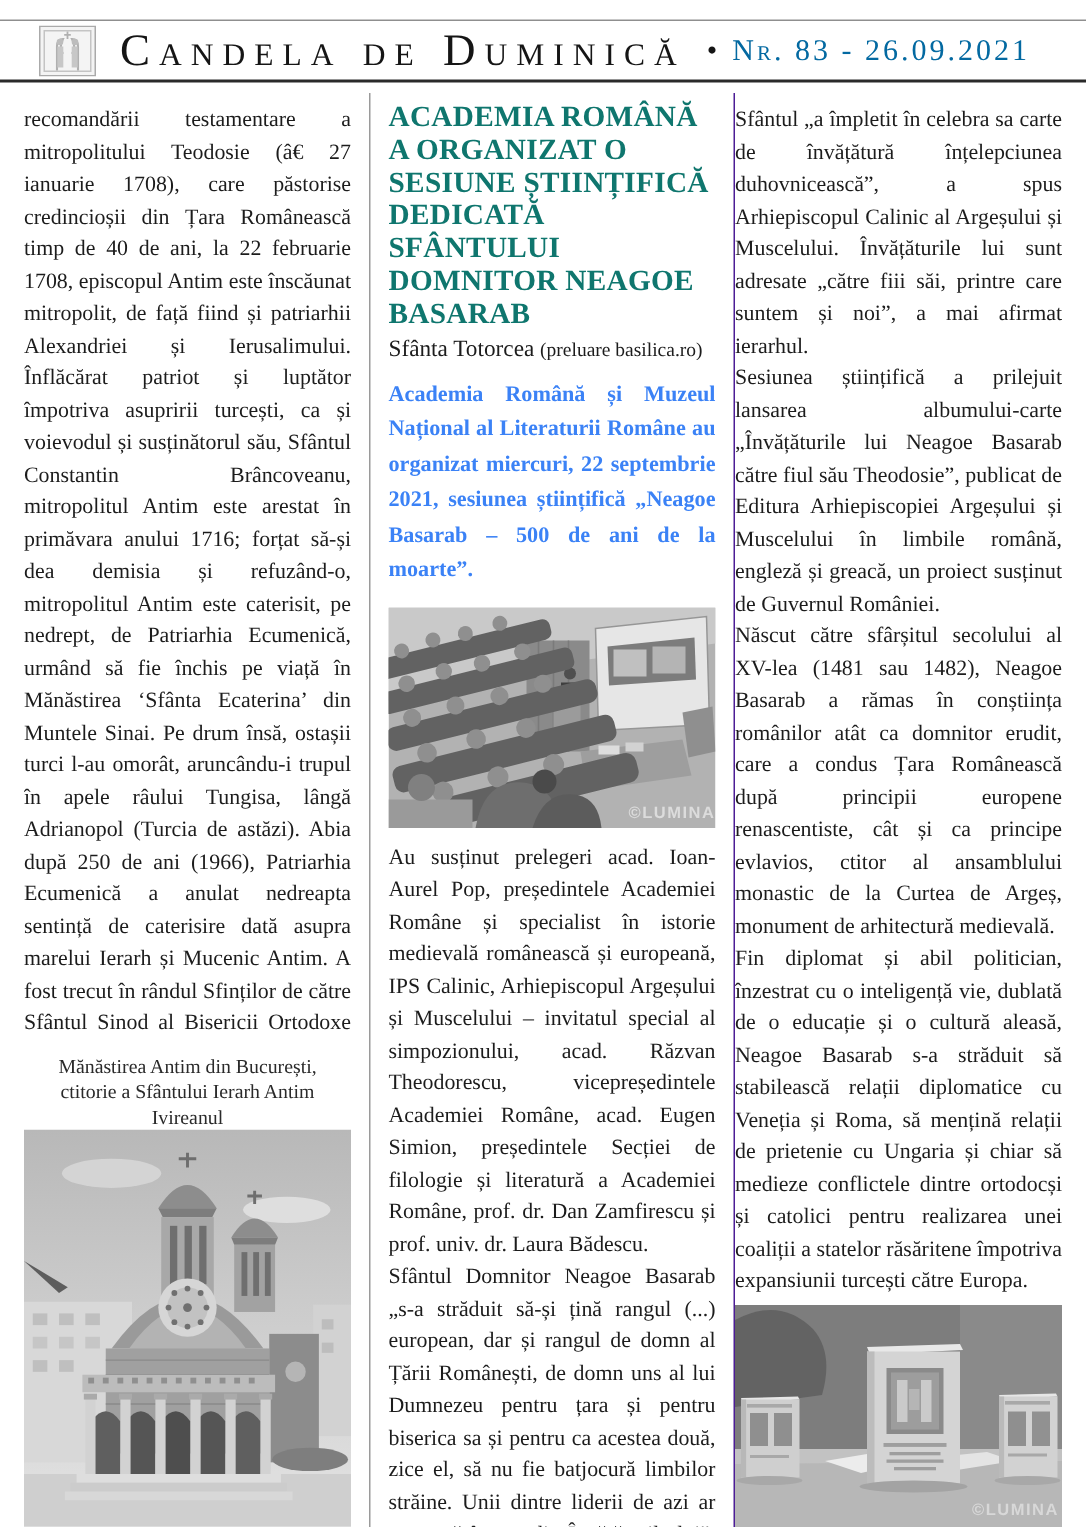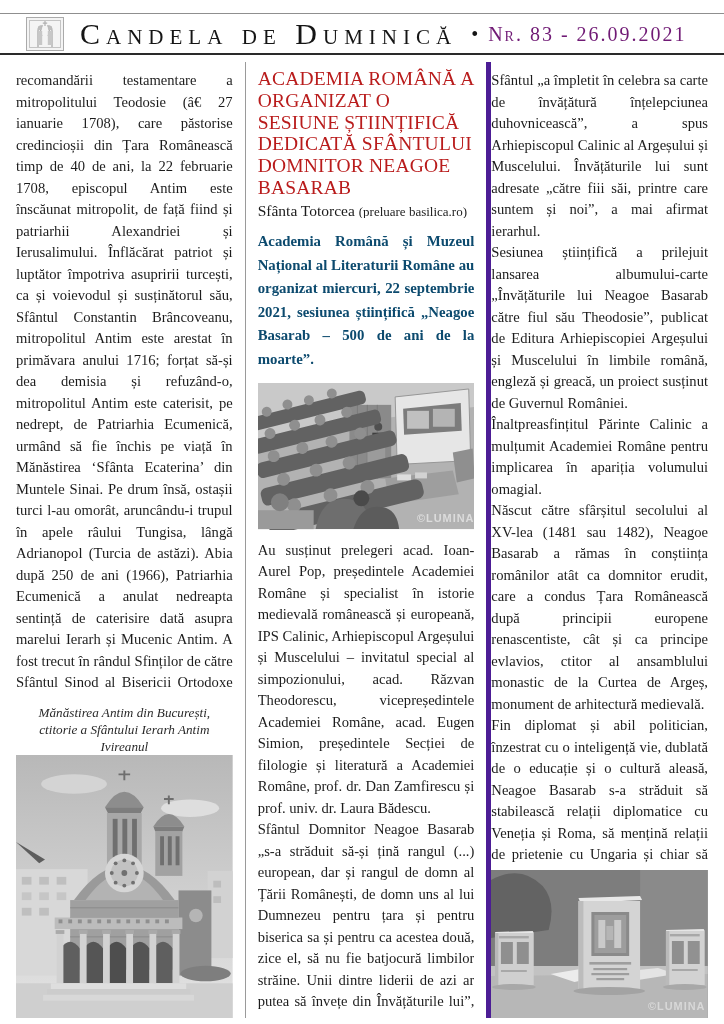--- a/index.html
+++ b/index.html
@@ -14,51 +14,51 @@
   .rule-bottom{position:absolute; left:0; top:53px; width:724px; height:2px; background:#2a2a2a;}
   .masthead-inner{position:absolute; left:26px; top:16px; right:14px; height:36px; display:flex; align-items:center;}
   .logo-box{width:38px; height:34px; margin-right:16px; flex:0 0 auto;}
   .mast-title{
     font-variant:small-caps; font-size:30px; letter-spacing:6px;
     color:#151515; white-space:nowrap; line-height:34px;
   }
   .mast-sep{font-size:20px; margin:0 10px 0 14px; color:#151515;}
   .mast-issue{
     font-variant:small-caps; font-size:20px; letter-spacing:2px;
-    color:#701a75; white-space:nowrap;
+    color:#0369a1; white-space:nowrap;
   }
   
   .columns{
     position:absolute; left:16px; top:62px; width:692px; height:956px;
     display:flex;
   }
   .col{flex:1 1 0; min-width:0; display:flex; flex-direction:column; box-sizing:border-box;}
   .col-1{padding-right:12px;}
   .col-2{border-left:1px solid #9a9a9a; padding-left:12px; padding-right:12px;}
-  .col-3{border-left:5px solid #4c1d95; padding-left:0;}
+  .col-3{border-left:1px solid #4c1d95; padding-left:0;}
   .body-text{
     font-size:14.6px; line-height:21.5px; text-align:justify; color:#1c1c1c;
   }
   .body-text p{margin:0;}
   .col1-text{margin-top:8px; max-height:634px; overflow:hidden;}
   .photo-caption{
-    margin-top:8px; font-style:italic; font-size:13.2px; line-height:17px;
+    margin-top:8px; font-size:13.2px; line-height:17px;
     text-align:center; color:#2a2a2a; padding:0 6px;
   }
   .church-photo{margin-top:auto; width:100%; height:272px;}
   
   .headline{
-    margin-top:6px; font-weight:normal; font-size:19.5px; line-height:21.8px;
-    letter-spacing:0.2px; color:#b91c1c; text-transform:none;
+    margin-top:6px; font-weight:bold; font-size:19.5px; line-height:21.8px;
+    letter-spacing:0.2px; color:#0f766e; text-transform:none;
   }
   .byline{margin-top:3px; font-size:15.5px; color:#1c1c1c; white-space:nowrap; overflow:hidden;}
   .byline-source{font-size:13px;}
   .lead{
     margin-top:12px; font-weight:bold; font-size:14.8px; line-height:23.5px;
-    text-align:justify; color:#0c4a6e;
+    text-align:justify; color:#3b82f6;
   }
   .conf-photo{margin-top:12px; width:100%; height:147px;}
   .col2-body{margin-top:10px; flex:1 1 auto; overflow:hidden;}
   
   .col3-body{margin-top:8px; flex:1 1 auto; overflow:hidden;}
   .books-photo{margin-top:6px; width:100%; height:148px; flex:0 0 auto;}
   svg{display:block;}
 </style>
 </head>
 <body>
@@ -283,21 +283,20 @@
       <div class="body-text col2-body">
           <p>Au susținut prelegeri acad. Ioan-Aurel Pop, președintele Academiei Române și specialist în istorie medievală românească și europeană, IPS Calinic, Arhiepiscopul Argeșului și Muscelului – invitatul special al simpozionului, acad. Răzvan Theodorescu, vicepreședintele Academiei Române, acad. Eugen Simion, președintele Secției de filologie și literatură a Academiei Române, prof. dr. Dan Zamfirescu și prof. univ. dr. Laura Bădescu.</p>
           <p>Sfântul Domnitor Neagoe Basarab „s-a străduit să-și țină rangul (...) european, dar și rangul de domn al Țării Românești, de domn uns al lui Dumnezeu pentru țara și pentru biserica sa și pentru ca acestea două, zice el, să nu fie batjocură limbilor străine. Unii dintre liderii de azi ar putea să învețe din Învățăturile lui”, a subliniat Președintele Academiei în deschiderea sesiunii.</p>
         </div>
     </div>
 
     <div class="col col-3">
       <div class="body-text col3-body">
           <p>Sfântul „a împletit în celebra sa carte de învățătură înțelepciunea duhovnicească”, a spus Arhiepiscopul Calinic al Argeșului și Muscelului. Învățăturile lui sunt adresate „către fiii săi, printre care suntem și noi”, a mai afirmat ierarhul.</p>
           <p>Sesiunea științifică a prilejuit lansarea albumului-carte „Învățăturile lui Neagoe Basarab către fiul său Theodosie”, publicat de Editura Arhiepiscopiei Argeșului și Muscelului în limbile română, engleză și greacă, un proiect susținut de Guvernul României.</p>
-          <p>Înaltpreasfințitul Părinte Calinic a mulțumit Academiei Române pentru implicarea în apariția volumului omagial.</p>
           <p>Născut către sfârșitul secolului al XV-lea (1481 sau 1482), Neagoe Basarab a rămas în conștiința românilor atât ca domnitor erudit, care a condus Țara Românească după principii europene renascentiste, cât și ca principe evlavios, ctitor al ansamblului monastic de la Curtea de Argeș, monument de arhitectură medievală.</p>
           <p>Fin diplomat și abil politician, înzestrat cu o inteligență vie, dublată de o educație și o cultură aleasă, Neagoe Basarab s-a străduit să stabilească relații diplomatice cu Veneția și Roma, să mențină relații de prietenie cu Ungaria și chiar să medieze conflictele dintre ortodocși și catolici pentru realizarea unei coaliții a statelor răsăritene împotriva expansiunii turcești către Europa.</p>
         </div>
       <div class="books-photo">
         <svg width="100%" height="100%" viewBox="0 0 218 148" preserveAspectRatio="none">
           <rect x="0" y="0" width="218" height="148" fill="#7d7d7d"></rect>
           <path d="M0 10 q30-16 52 6 q14 16 6 44 l-58 8 z" fill="#636363"></path>
           <rect x="150" y="0" width="68" height="100" fill="#8a8a8a"></rect>
 
           <rect x="0" y="96" width="218" height="52" fill="#b7b7b7"></rect>

